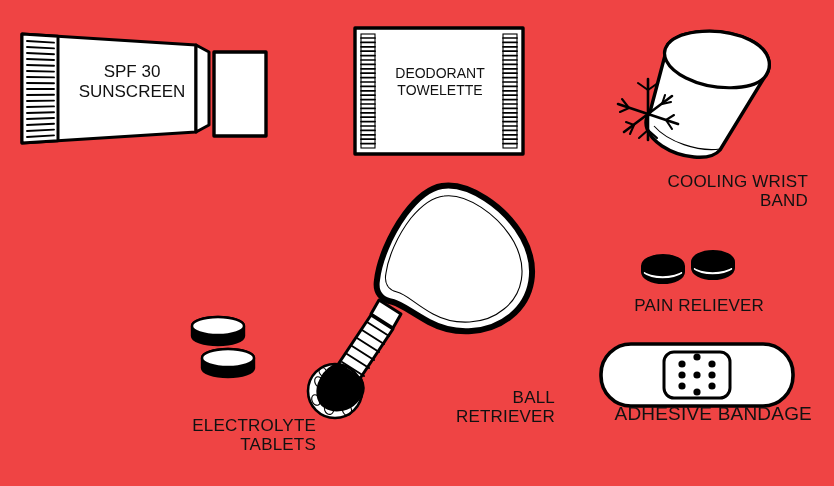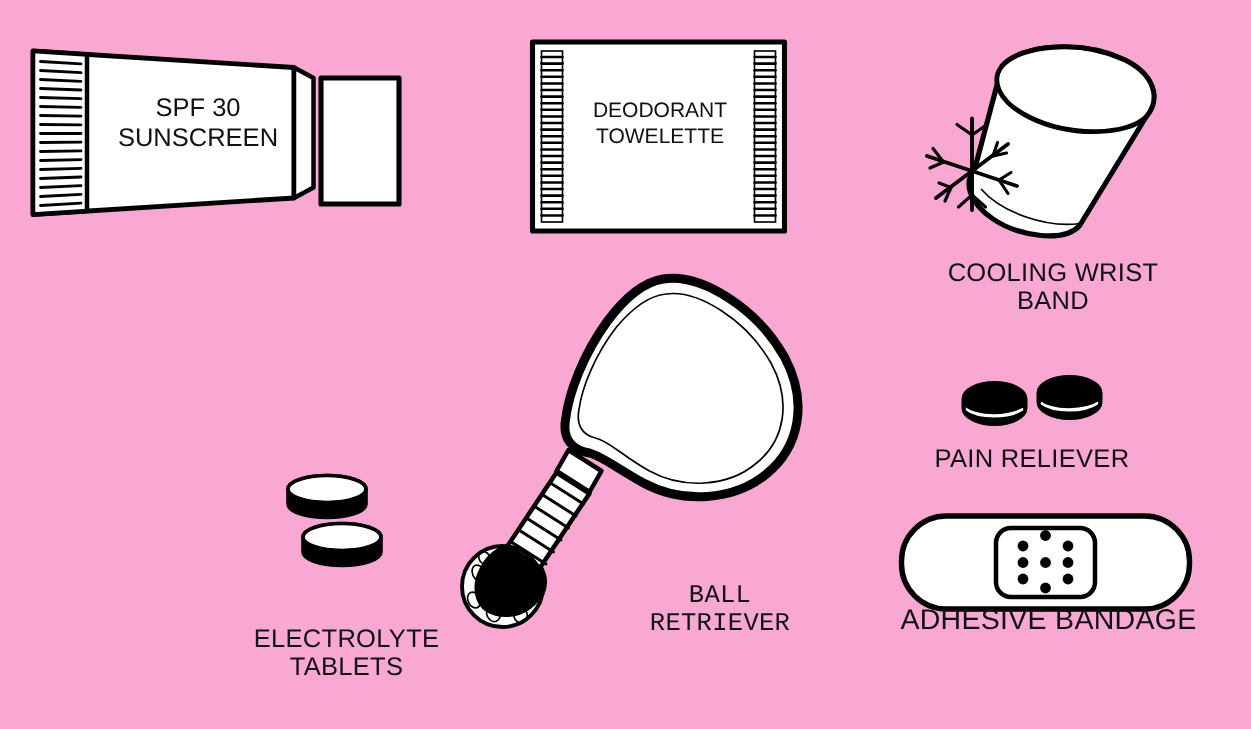--- a/index.html
+++ b/index.html
@@ -12,33 +12,33 @@
     width: 834px;
     height: 486px;
     overflow: hidden;
     font-family: "Liberation Sans", sans-serif;
     color: #000000;
   }
   #sheet {
     position: relative;
     width: 834px;
     height: 486px;
-    background: #f9a8d4;
+    background: #ef4444;
   }
   .item {
     position: absolute;
   }
   .art {
     position: absolute;
     left: 0;
     top: 0;
   }
   .caption {
     position: absolute;
-    text-align: center;
+    text-align: right;
     font-family: "Liberation Sans", sans-serif;
     font-weight: 400;
     color: #111111;
     letter-spacing: 0.2px;
     line-height: 1.12;
     white-space: pre-line;
     user-select: none;
   }
   svg { display: block; overflow: visible; }
   .stroke {
@@ -300,21 +300,21 @@
         <ellipse cx="11" cy="224" rx="4" ry="5.5" transform="rotate(-25 11 224)"></ellipse>
         <ellipse cx="24" cy="233" rx="4.5" ry="5.5" transform="rotate(-20 24 233)"></ellipse>
         <ellipse cx="42" cy="234" rx="4.5" ry="5.5" transform="rotate(-15 42 234)"></ellipse>
         <ellipse cx="49" cy="221" rx="4" ry="5.2" transform="rotate(-10 49 221)"></ellipse>
         <ellipse cx="22" cy="216" rx="4.2" ry="5.2" transform="rotate(-25 22 216)"></ellipse>
         <ellipse cx="36" cy="222" rx="4" ry="5" transform="rotate(-18 36 222)"></ellipse>
         <ellipse cx="18" cy="196" rx="3.6" ry="4.6" transform="rotate(-30 18 196)"></ellipse>
       </g>
     </svg>
 
-    <div class="caption" style="left:100px; top:212px; width:150px; font-size:17px;font-family:Liberation Mono, monospace;">BALL
+    <div class="caption" style="left:100px; top:212px; width:150px; font-size:17px;">BALL
 RETRIEVER</div>
   </div>
 
   <div class="item" style="left:640px; top:250px; width:96px; height:40px;">
 
     <svg class="art" width="96" height="40" viewBox="0 0 96 40">
 
       <path class="fillblack" stroke-width="2" d="M2 16 A 21 11 0 0 1 44 16 L44 22 A 21 11 0 0 1 2 22 Z"></path>
       <path class="fillwhite" stroke-width="1.8" d="M3 20 C 12 27, 33 27, 43 20 L43 24 C 33 31, 12 31, 3 24 Z"></path>
 

